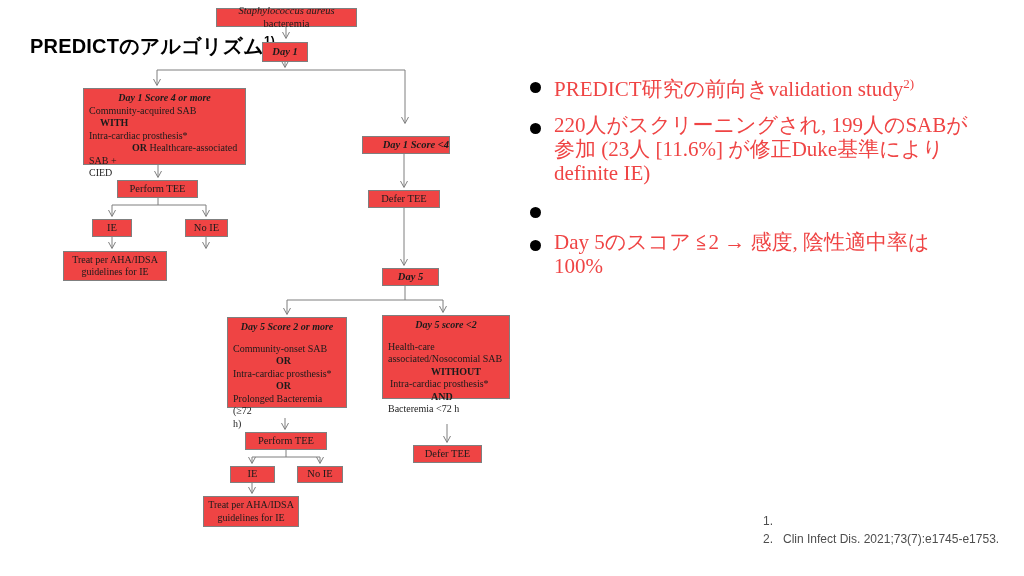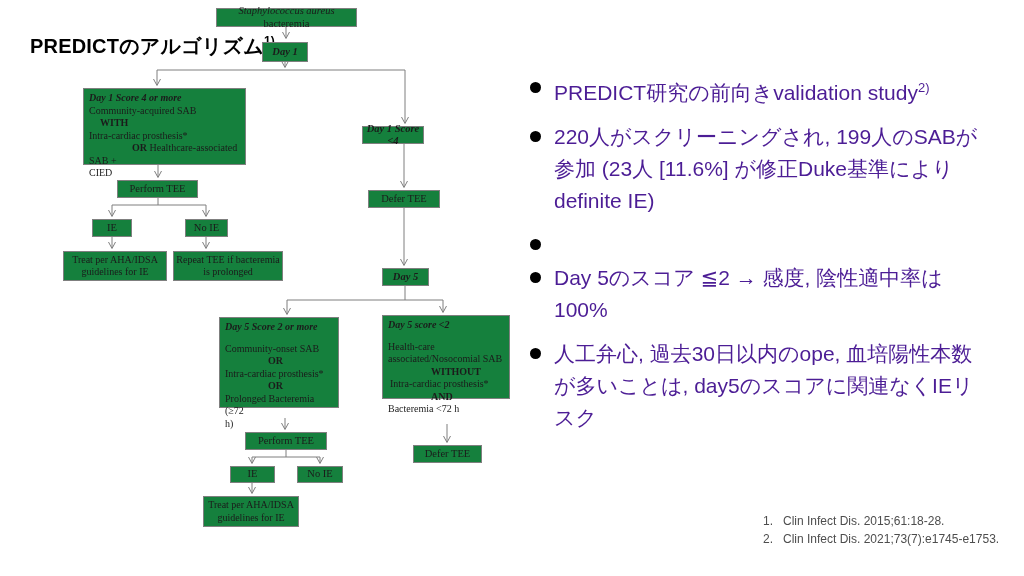--- a/index.html
+++ b/index.html
@@ -15,47 +15,47 @@
     position:absolute; left:30px; top:33px;
     font-size:20px; font-weight:bold; color:#000; letter-spacing:0.2px;
   }
   .page-title sup { font-size:12px; vertical-align:super; font-weight:bold; }
 
   
   .connectors { position:absolute; left:0; top:0; pointer-events:none; }
   .connectors line { stroke:#7f7f7f; stroke-width:1; }
 
   .fb {
-    position:absolute; box-sizing:border-box; background:#15803d;
+    position:absolute; box-sizing:border-box; background:#ef4444;
     border:1px solid #7f7f7f; color:#1b1b1b;
     font-family:"Liberation Serif","DejaVu Serif",serif;
     font-size:10.5px; line-height:1.15;
     display:flex; flex-direction:column; align-items:center; justify-content:center;
     text-align:center;
   }
   .fb.bi { font-weight:bold; font-style:italic; }
   .fb.crit {
     display:block; text-align:left; padding:3px 5px; font-size:10px; line-height:12.5px;
   }
-  .fb .hd { font-weight:bold; font-style:italic; }
+  .fb .hd { font-weight:bold; font-style:italic;text-align:center; }
   .fb .fl { white-space:pre-line; }
   .fb .b  { font-weight:bold;margin-left:43px; }
   .fb .i  { font-style:italic; }
   .fb .gap { height:9px; }
   .twoLine { font-size:10px; line-height:12.5px; }
 
   
   .bullets { position:absolute; left:528px; top:72px; width:486px; }
   .bullet { display:flex; margin-bottom:12px; }
   .bullet .dot {
     flex:0 0 auto; width:11px; height:11px; border-radius:50%;
     background:#000; margin:10px 13px 0 2px;
   }
   .bullet .btxt {
-    font-size:21px; line-height:32px; color:#4c1d95; white-space:pre-line;
+    font-size:21px; line-height:24px; color:#ef4444; white-space:pre-line;font-family:Liberation Serif, serif;
   }
   .bullet .btxt sup { font-size:13px; vertical-align:super; }
 
   
   .refs { position:absolute; left:763px; top:512px; color:#4d4d4d; font-size:12px; line-height:18px; }
   .ref-row { display:flex; }
   .ref-num { width:20px; flex:0 0 auto; }
 </style>
 </head>
 <body>
@@ -125,38 +125,34 @@
   </div>
   <div class="fb" style="left:185px; top:219px; width:43px; height:18px;">
     <span>No IE</span>
   </div>
 
   <div class="fb twoLine" style="left:63px; top:251px; width:104px; height:30px;">
     <div>Treat per AHA/IDSA</div>
     <div>guidelines for IE</div>
   </div>
 
-  <div class="fb twoLine" style="left:173px; top:251px; width:110px; height:30px;">
-    <div>Repeat TEE if bacteremia</div>
-    <div>is prolonged</div>
-  </div>
-
-  <div class="fb bi" style="left:362px; top:126px; width:62px; height:18px;">
+
+  <div class="fb bi" style="left:362px; top:136px; width:88px; height:18px;align-items:flex-end;">
     <span>Day 1 Score &lt;4</span>
   </div>
 
   <div class="fb" style="left:368px; top:190px; width:72px; height:18px;">
     <span>Defer TEE</span>
   </div>
 
-  <div class="fb bi" style="left:382px; top:268px; width:47px; height:18px;">
+  <div class="fb bi" style="left:382px; top:268px; width:57px; height:18px;">
     <span>Day 5</span>
   </div>
 
-  <div class="fb crit" style="left:219px; top:317px; width:120px; height:91px;">
+  <div class="fb crit" style="left:227px; top:317px; width:120px; height:91px;">
     <div class="hd">Day 5 Score 2 or more</div>
     <div class="gap"></div>
     <div>Community-onset SAB</div>
     <div class="b">OR</div>
     <div>Intra-cardiac prosthesis*</div>
     <div class="b">OR</div>
     <div class="fl">Prolonged Bacteremia (≥72
 h)</div>
   </div>
 
@@ -203,32 +199,25 @@
 definite IE)</div>
     </div>
     <div class="bullet">
       <span class="dot"></span>
     </div>
     <div class="bullet">
       <span class="dot"></span>
       <div class="btxt">Day 5のスコア ≦2 → 感度, 陰性適中率は
 100%</div>
     </div>
-    <div class="bullet">
-      <span class="dot"></span>
-      <div class="btxt">人工弁心, 過去30日以内のope, 血培陽性本数
-が多いことは, day5のスコアに関連なくIEリ
-スク</div>
-    </div>
   </div>
 
   <div class="refs">
     <div class="ref-row">
       <span class="ref-num">1.</span>
-      <span>Clin Infect Dis. 2015;61:18-28.</span>
     </div>
     <div class="ref-row">
       <span class="ref-num">2.</span>
       <span>Clin Infect Dis. 2021;73(7):e1745-e1753.</span>
     </div>
   </div>
 
 </div>
 
 </body></html>

